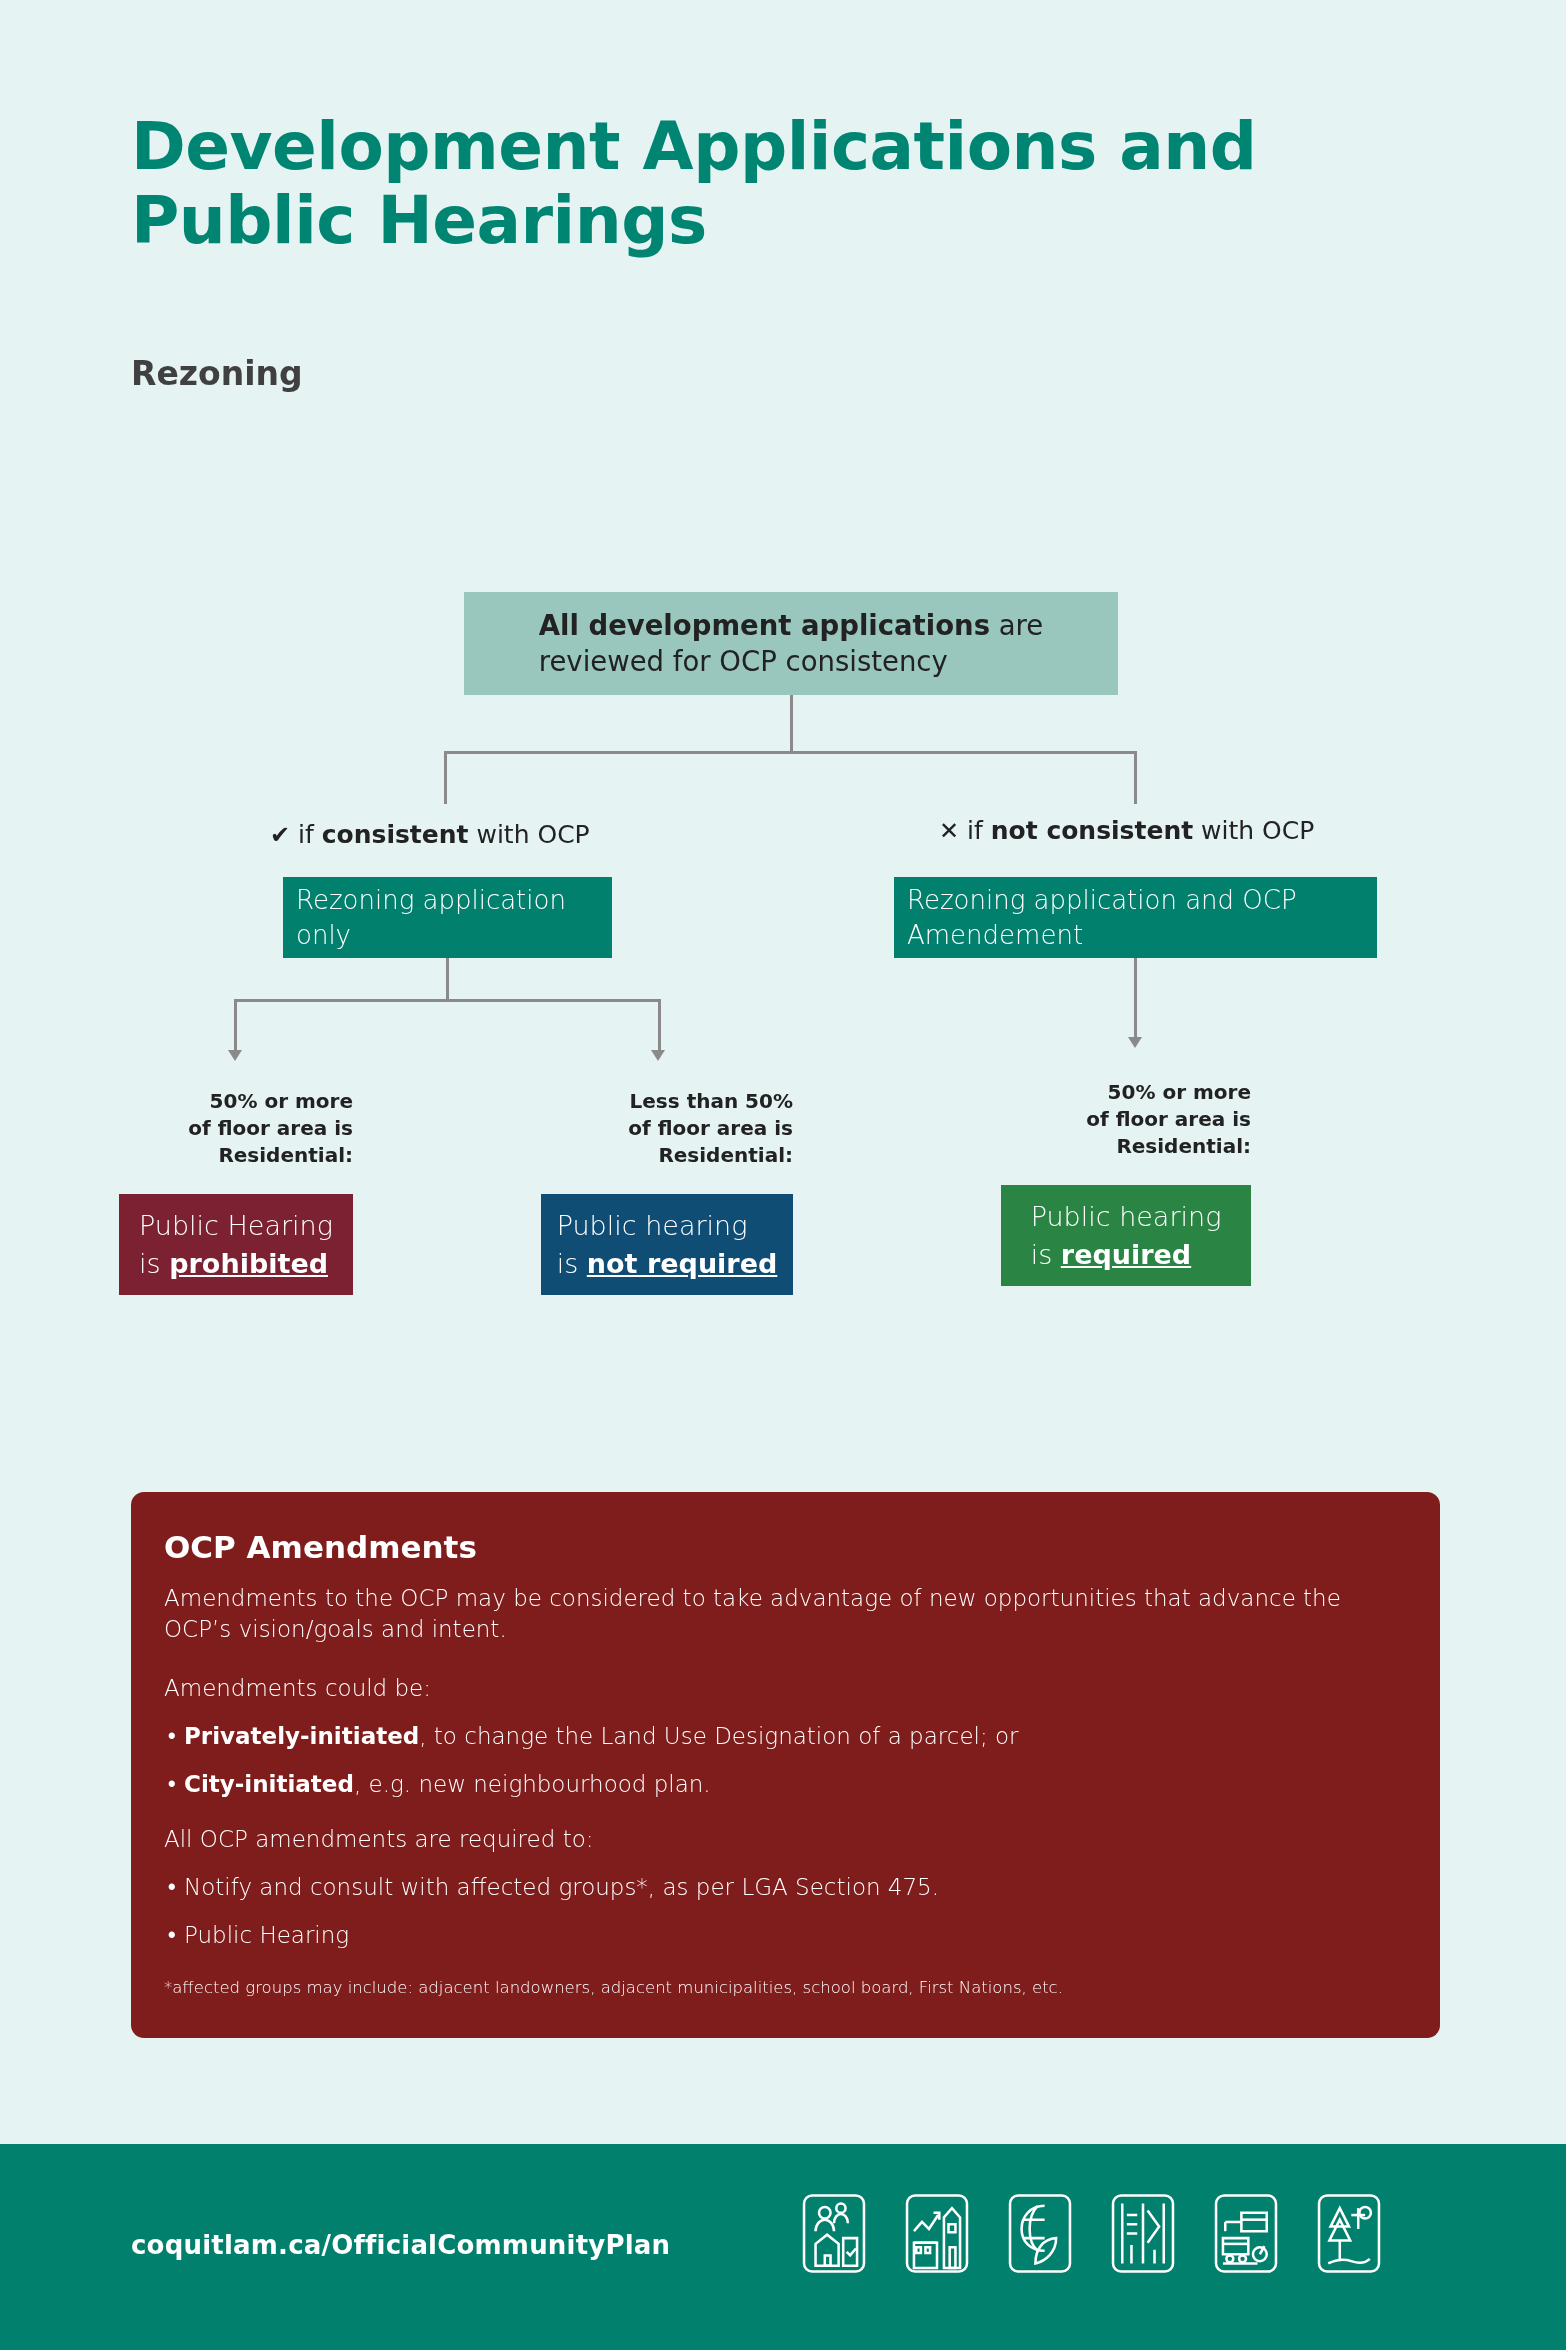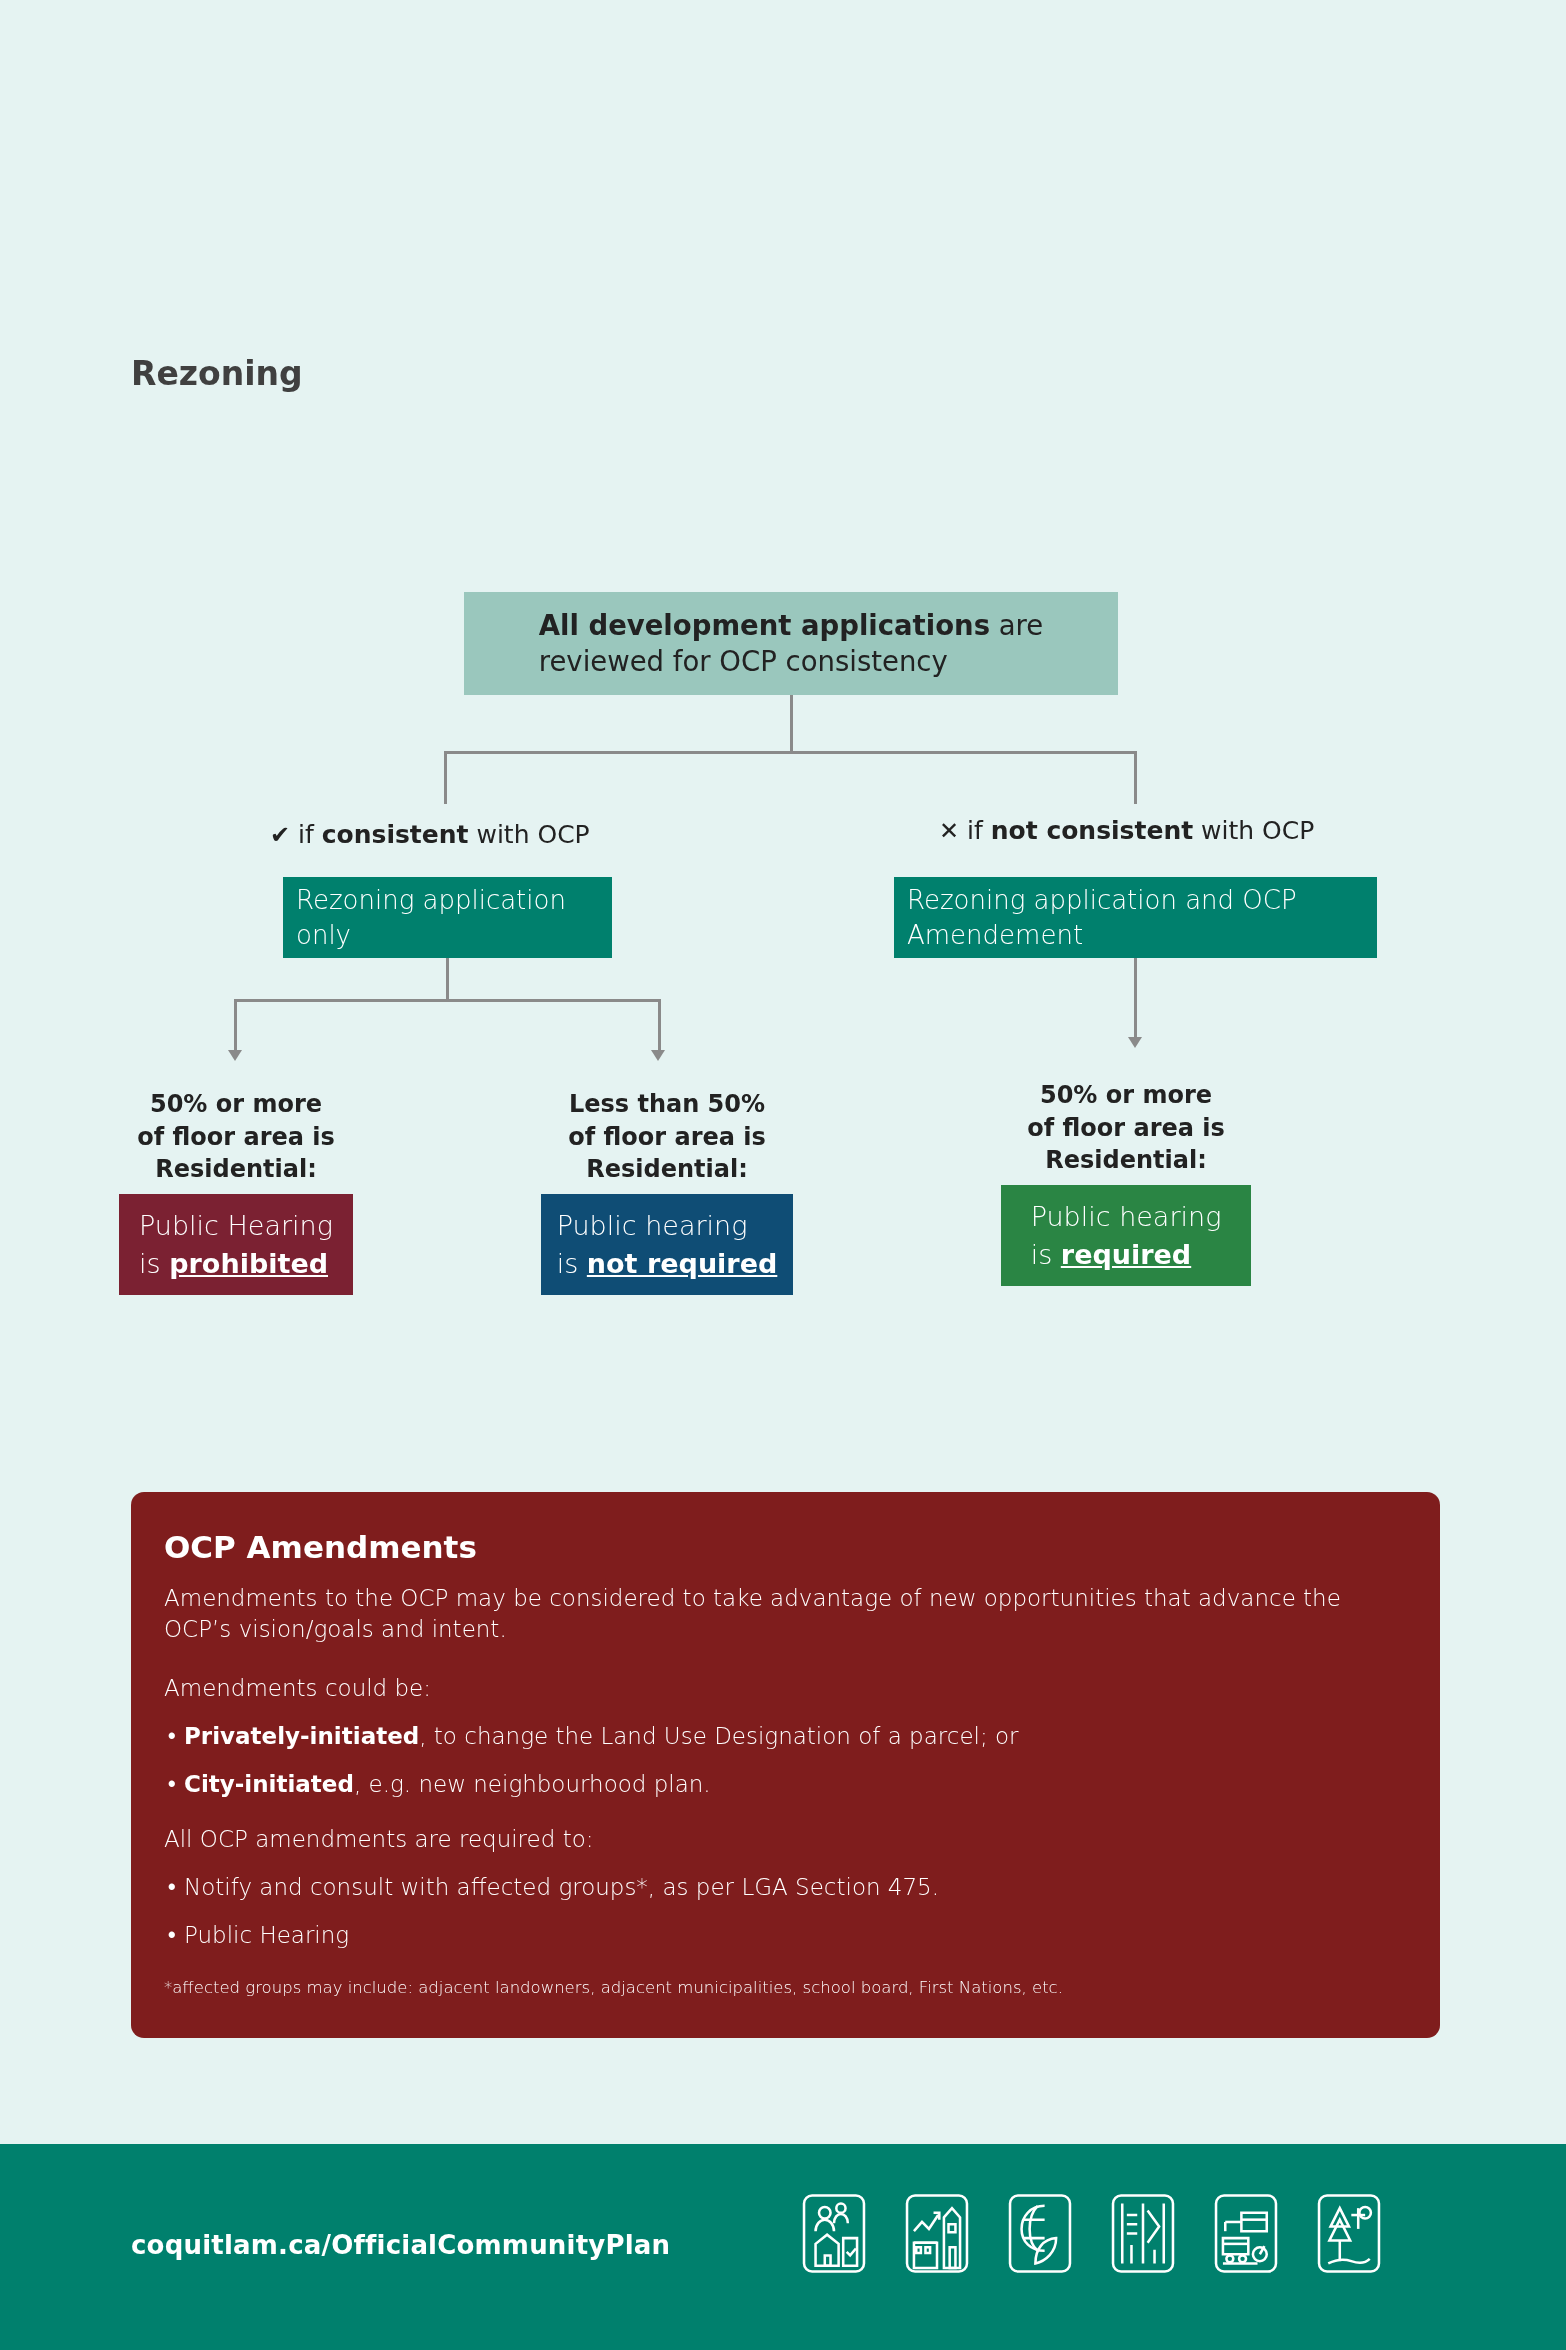--- a/index.html
+++ b/index.html
@@ -51,21 +51,21 @@
   .mark { font-weight:bold; font-size:24px; }
 
   .box-teal {
     background:#00806d; color:#ffffff; font-size:26px; line-height:1.33;
     padding:0 13px; font-weight:300;
   }
   .box-left-teal  { left:283px;  top:877px;  width:329px; height:81px; }
   .box-right-teal { left:894px;  top:877px;  width:483px; height:81px; }
 
   .cond {
-    position:absolute; text-align:center; font-size:24px;
+    position:absolute; text-align:right; font-size:20px;
     font-weight:bold; color:#222; line-height:1.36; white-space:nowrap;
   }
 
   .box-result {
     color:#fff; font-size:27px; line-height:1.38; padding:0 14.7px;
     font-weight:300;
   }
   .box-result u { text-decoration:underline; font-weight:bold; }
   .res-red   { left:119px;  top:1194px; width:234px; height:101px; background:#7b2132; }
   .res-blue  { left:541px;  top:1194px; width:252px; height:101px; background:#0f4d75; }
@@ -106,20 +106,21 @@
     font-size:26px; font-weight:bold; color:#fff; letter-spacing:0.2px;
   }
   .icon-row { position:absolute; left:799px; top:48px; display:flex; gap:33px; }
   .ico { width:70px; height:83px; }
 </style>
 </head>
 <body>
 
 <div class="page">
 
+  <div class="title">Development Applications and Public Hearings</div>
   <div class="sub-head">Rezoning</div>
 
   <div class="flow">
 
     <div class="box box-top">
       <div>
         <b>All development applications</b><span> are</span><br>
         <span>reviewed for OCP consistency</span>
       </div>
     </div>

